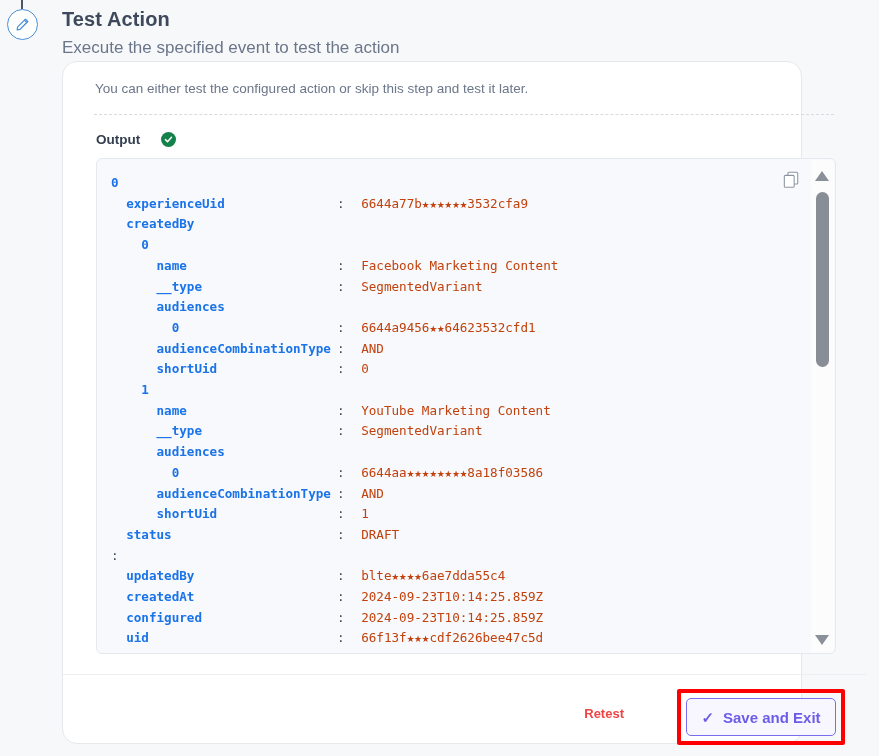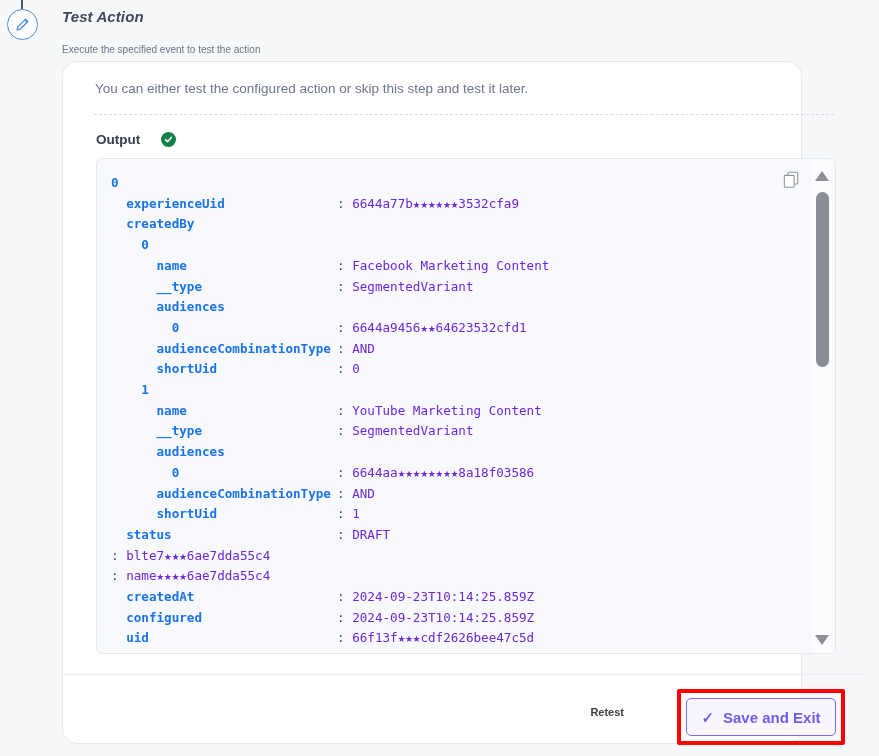--- a/index.html
+++ b/index.html
@@ -41,29 +41,28 @@
   }
   #pencil-badge svg { display: block; }
 
   
   #header {
     position: absolute;
     left: 62px; top: 8px;
     width: 700px;
   }
   #header-title {
-    font-size: 15px;
+    font-size: 20px;
     font-weight: bold;
     color: #3e4a5c;
     letter-spacing: .1px;
-    font-style: italic;
   }
   #header-sub {
-    margin-top: 19px;
-    font-size: 10px;
+    margin-top: 7px;
+    font-size: 17px;
     color: #6b7689;
   }
 
   
   #card {
     position: absolute;
     left: 62px; top: 61px;
     width: 740px; height: 683px;
     background: #ffffff;
     border: 1px solid #e6e8ec;
@@ -167,41 +166,42 @@
   }
   .jkey {
     color: #1a73e8;
     font-weight: bold;
   }
   .jcolon {
     color: #3d4a5c;
     font-weight: normal;
   }
   .jval {
-    color: #6d28d9;
+    color: #c2410c;
+    margin-left: 9px;
   }
   .jkeywrap {
     flex: 0 0 auto;
     min-width: 226px;
   }
 
   
   #footer-sep {
     position: absolute;
     left: 0; top: 612px;
     width: 803px; height: 0;
     border-top: 1px solid #eceef1;
   }
 
   #retest-btn {
     position: absolute;
     right: 177px; top: 644px;
-    font-size: 11px;
-    font-weight: bold;
-    color: #404040;
+    font-size: 13px;
+    font-weight: bold;
+    color: #ef4444;
     background: none;
     border: none;
     font-family: "Liberation Sans", sans-serif;
     cursor: pointer;
   }
 
   
   #save-highlight {
     position: absolute;
     left: 677px; top: 689px;
@@ -276,22 +276,22 @@
         <div class="jrow"><span class="jkeywrap"><span class="jkey">      audienceCombinationType</span></span><span class="jcolon">:</span><span class="jval"> AND</span></div>
         <div class="jrow"><span class="jkeywrap"><span class="jkey">      shortUid</span></span><span class="jcolon">:</span><span class="jval"> 0</span></div>
         <div class="jrow"><span class="jkeywrap"><span class="jkey">    1</span></span><span class="jcolon"></span><span class="jval"></span></div>
         <div class="jrow"><span class="jkeywrap"><span class="jkey">      name</span></span><span class="jcolon">:</span><span class="jval"> YouTube Marketing Content</span></div>
         <div class="jrow"><span class="jkeywrap"><span class="jkey">      __type</span></span><span class="jcolon">:</span><span class="jval"> SegmentedVariant</span></div>
         <div class="jrow"><span class="jkeywrap"><span class="jkey">      audiences</span></span><span class="jcolon"></span><span class="jval"></span></div>
         <div class="jrow"><span class="jkeywrap"><span class="jkey">        0</span></span><span class="jcolon">:</span><span class="jval"> 6644aa★★★★★★★★8a18f03586</span></div>
         <div class="jrow"><span class="jkeywrap"><span class="jkey">      audienceCombinationType</span></span><span class="jcolon">:</span><span class="jval"> AND</span></div>
         <div class="jrow"><span class="jkeywrap"><span class="jkey">      shortUid</span></span><span class="jcolon">:</span><span class="jval"> 1</span></div>
         <div class="jrow"><span class="jkeywrap"><span class="jkey">  status</span></span><span class="jcolon">:</span><span class="jval"> DRAFT</span></div>
-        <div class="jrow"><span class="jcolon">:</span><span class="jval"> blte7★★★6ae7dda55c4</span></div>
-        <div class="jrow"><span class="jcolon">:</span><span class="jval"> name★★★★6ae7dda55c4</span></div>
+        <div class="jrow"><span class="jcolon">:</span></div>
+        <div class="jrow"><span class="jkeywrap"><span class="jkey">  updatedBy</span></span><span class="jcolon">:</span><span class="jval"> blte★★★★6ae7dda55c4</span></div>
         <div class="jrow"><span class="jkeywrap"><span class="jkey">  createdAt</span></span><span class="jcolon">:</span><span class="jval"> 2024-09-23T10:14:25.859Z</span></div>
         <div class="jrow"><span class="jkeywrap"><span class="jkey">  configured</span></span><span class="jcolon">:</span><span class="jval"> 2024-09-23T10:14:25.859Z</span></div>
         <div class="jrow"><span class="jkeywrap"><span class="jkey">  uid</span></span><span class="jcolon">:</span><span class="jval"> 66f13f★★★cdf2626bee47c5d</span></div>
       </div>
 
     <div id="copy-icon">
       <svg width="17" height="18" viewBox="0 0 18 19" fill="#ffffff" stroke="#8b93a1" stroke-width="1.1" stroke-linejoin="round">
         <rect x="5.2" y="1.2" width="10.4" height="12.6" rx="1.2"></rect>
         <rect x="1.4" y="4.6" width="10.4" height="12.6" rx="1.2"></rect>
       </svg>

